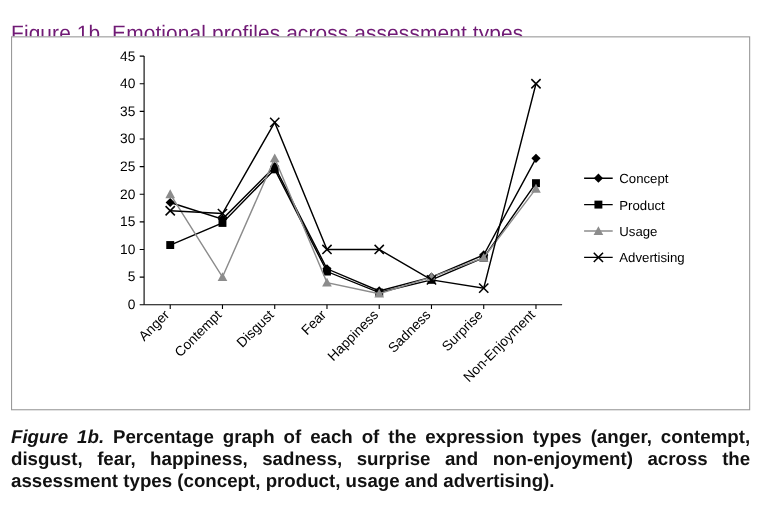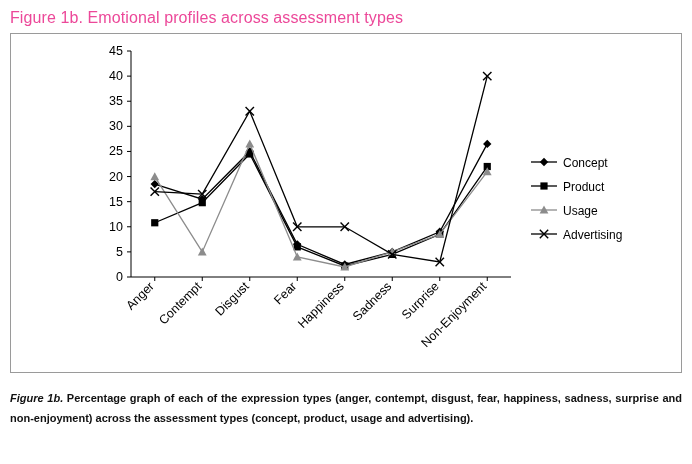--- a/index.html
+++ b/index.html
@@ -16,23 +16,23 @@
     overflow: hidden;
   }
   .page {
     position: relative;
     width: 692px;
     height: 464px;
   }
   .fig-title {
     position: absolute;
     left: 10px;
-    top: 9px;
-    font-size: 16px;
-    color: #ec4899;
+    top: 20px;
+    font-size: 19px;
+    color: #701a75;
     letter-spacing: 0.1px;
   }
   .chart-frame {
     position: absolute;
     left: 10px;
     top: 33px;
     width: 672px;
     height: 340px;
     border: 1px solid #9a9a9a;
     background: #ffffff;
@@ -47,21 +47,21 @@
   svg.chart {
     position: absolute;
     left: 0;
     top: 0;
   }
   .caption {
     position: absolute;
     left: 10px;
     top: 388px;
     width: 672px;
-    font-size: 11px;
+    font-size: 17px;
     line-height: 20px;
     text-align: justify;
     color: #111;
   }
   .caption .fig-label {
     font-style: italic;
     font-weight: bold;
   }
   .caption .body-txt {
     font-weight: bold;

